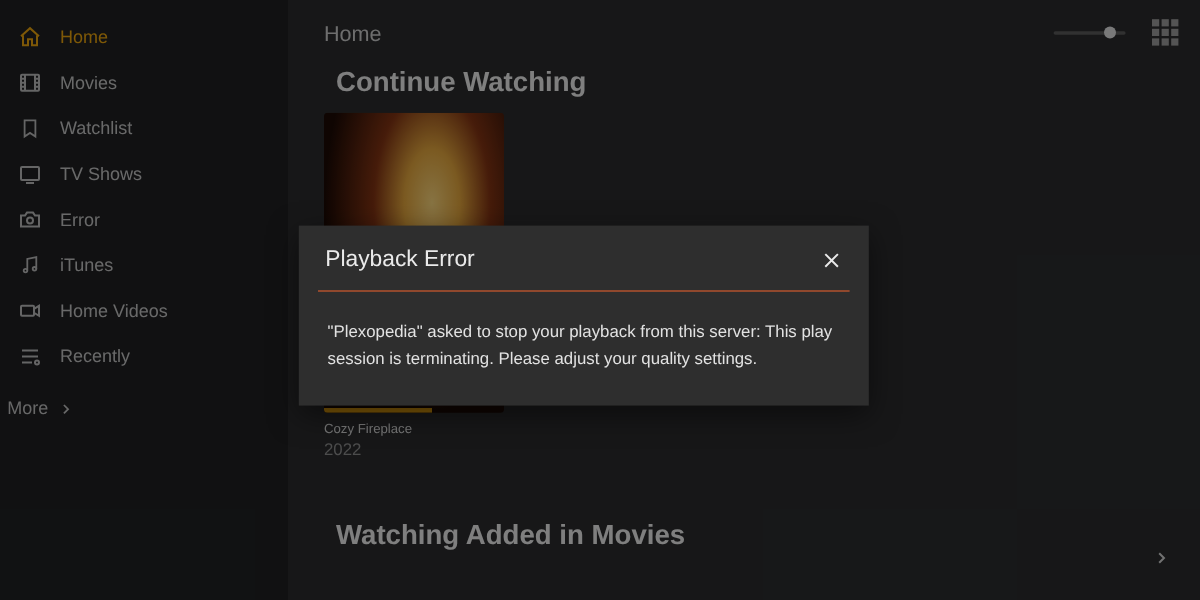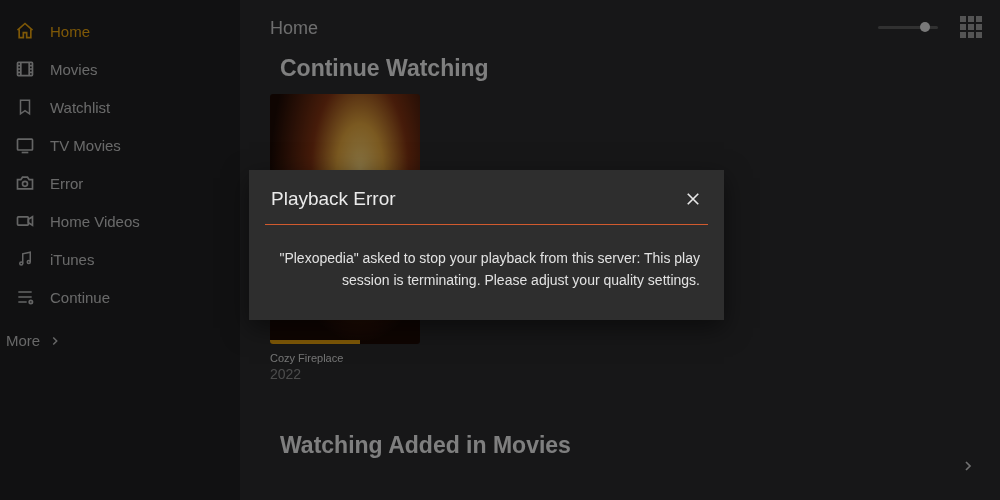--- a/index.html
+++ b/index.html
@@ -39,21 +39,21 @@
       #120604;
   }
   .poster .progress { position: absolute; left: 0; bottom: 0; height: 4px; background: #e5a00d; width: 60%; }
   .thumb .title { margin-top: 8px; font-size: 11px; color: #d4d4d4; }
   .thumb .year { margin-top: 2px; font-size: 14px; color: #8b8b8b; }
 
   .row-arrow { position:absolute; right: 24px; bottom: 22px; cursor:pointer; }
 
   
   .overlay { position: absolute; inset: 0; background: rgba(0,0,0,0.45); }
-  .dialog { position: absolute; left: 249px; top: 170px; width: 475px; background: #2e2e2e; box-shadow: 0 8px 24px rgba(0,0,0,0.5); text-align: right; }
+  .dialog { position: absolute; left: 249px; top: 188px; width: 475px; background: #2e2e2e; box-shadow: 0 8px 24px rgba(0,0,0,0.5); }
   .dialog-head { display: flex; align-items: center; justify-content: space-between; padding: 18px 22px 14px 22px; }
   .dialog-title { font-size: 19px; font-weight: 400; color: #eaeaea; }
   .dialog-close { cursor: pointer; display:flex; }
   .dialog-divider { height: 1px; background: #d15a2e; margin: 0 16px; }
   .dialog-body { padding: 22px 24px 28px 24px; font-size: 14px; line-height: 1.6; color: #e2e2e2; }
 </style>
 </head>
 <body>
 
 <nav class="sidebar">
@@ -83,58 +83,58 @@
     </span>
     <span class="label">Watchlist</span>
   </div>
   <div class="nav-item">
     <span class="icon">
       <svg width="20" height="20" viewBox="0 0 24 24" fill="none" stroke-width="2">
           <rect x="3" y="5" width="18" height="13" rx="1"></rect>
           <path d="M8 21h8"></path>
         </svg>
     </span>
-    <span class="label">TV Movies</span>
+    <span class="label">TV Shows</span>
   </div>
   <div class="nav-item">
     <span class="icon">
       <svg width="20" height="20" viewBox="0 0 24 24" fill="none" stroke-width="2">
           <path d="M3 8h4l2-3h6l2 3h4v11H3z"></path>
           <circle cx="12" cy="13" r="3"></circle>
         </svg>
     </span>
     <span class="label">Error</span>
-  </div>
-  <div class="nav-item">
-    <span class="icon">
-      <svg width="20" height="20" viewBox="0 0 24 24" fill="none" stroke-width="2">
-          <rect x="3" y="7" width="13" height="10" rx="1"></rect>
-          <path d="M16 10l5-3v10l-5-3z"></path>
-        </svg>
-    </span>
-    <span class="label">Home Videos</span>
   </div>
   <div class="nav-item">
     <span class="icon">
       <svg width="18" height="20" viewBox="0 0 24 24" fill="none" stroke-width="2">
           <path d="M9 18V5l10-2v13"></path>
           <circle cx="7" cy="18" r="2"></circle>
           <circle cx="17" cy="16" r="2"></circle>
         </svg>
     </span>
     <span class="label">iTunes</span>
   </div>
   <div class="nav-item">
     <span class="icon">
       <svg width="20" height="20" viewBox="0 0 24 24" fill="none" stroke-width="2">
+          <rect x="3" y="7" width="13" height="10" rx="1"></rect>
+          <path d="M16 10l5-3v10l-5-3z"></path>
+        </svg>
+    </span>
+    <span class="label">Home Videos</span>
+  </div>
+  <div class="nav-item">
+    <span class="icon">
+      <svg width="20" height="20" viewBox="0 0 24 24" fill="none" stroke-width="2">
           <path d="M4 6h16M4 12h16M4 18h10"></path>
           <circle cx="19" cy="18" r="2"></circle>
         </svg>
     </span>
-    <span class="label">Continue</span>
+    <span class="label">Recently</span>
   </div>
   <div class="more-row">
     <span>More</span>
     <span class="chev">
       <svg width="14" height="14" viewBox="0 0 24 24" fill="none" stroke="#bdbdbd" stroke-width="2.5">
           <path d="M9 6l6 6-6 6"></path>
         </svg>
     </span>
   </div>
 </nav>

